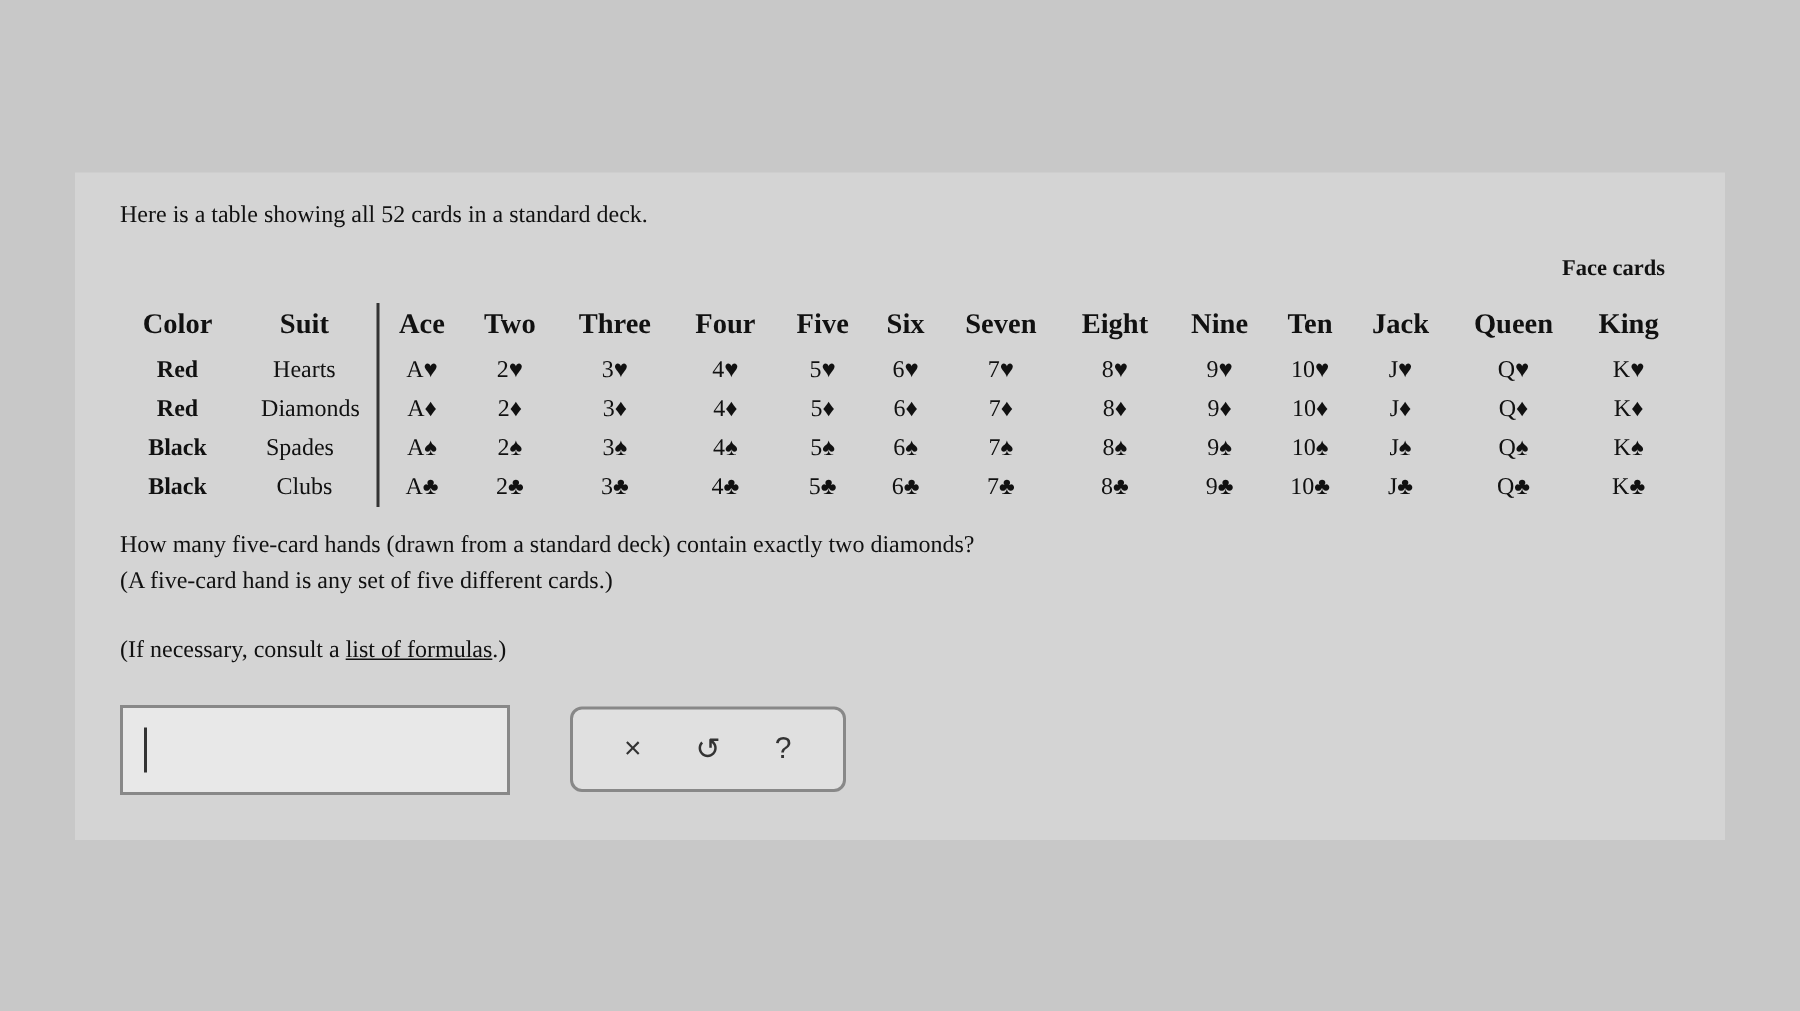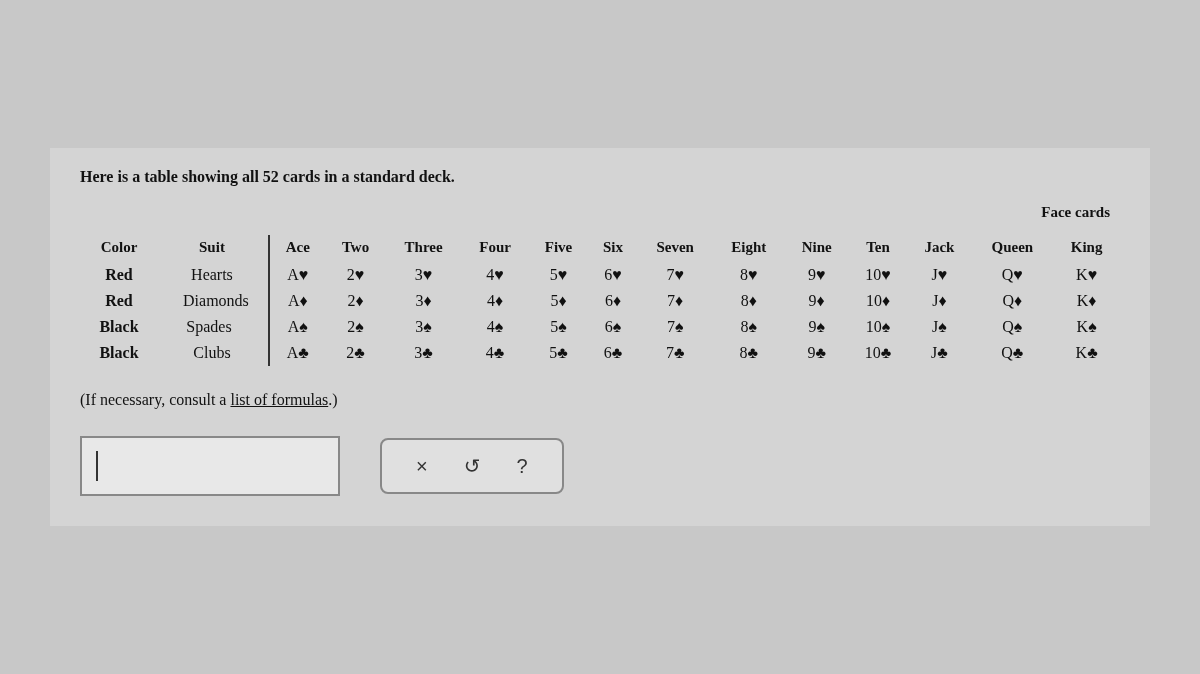--- a/index.html
+++ b/index.html
@@ -16,21 +16,20 @@
     .page-container {
       background: #d4d4d4;
       width: 1100px;
       padding: 20px 30px 30px 30px;
       position: relative;
     }
     .intro-text {
       font-size: 16px;
       margin-bottom: 18px;
       color: #111;
-      font-weight: bold;
     }
     .face-cards-label {
       text-align: right;
       font-weight: bold;
       font-size: 15px;
       margin-bottom: 14px;
       padding-right: 10px;
       color: #111;
     }
     .card-table {
@@ -39,21 +38,21 @@
       font-size: 15px;
     }
     .card-table th, .card-table td {
       padding: 4px 6px;
       text-align: center;
       white-space: nowrap;
       color: #111;
     }
     .card-table thead th {
       font-weight: bold;
-      font-size: 15px;
+      font-size: 19px;
       padding-bottom: 6px;
     }
     .card-table tbody td {
       font-size: 16px;
     }
     .col-color {
       text-align: left;
       font-weight: bold;
       font-size: 15px;
       padding-left: 0;
@@ -215,20 +214,24 @@
           <td class="black-text">8♣</td>
           <td class="black-text">9♣</td>
           <td class="black-text">10♣</td>
           <td class="black-text">J♣</td>
           <td class="black-text">Q♣</td>
           <td class="black-text">K♣</td>
         </tr>
       </tbody>
   </table>
 
+  <div class="question-text">
+    <p>How many five-card hands (drawn from a standard deck) contain exactly two diamonds?</p>
+    <p>(A five-card hand is any set of five different cards.)</p>
+  </div>
 
   <p class="question-text" style="margin-top:22px;">
     <span>(If necessary, consult a </span><a class="formula-link">list of formulas</a><span>.)</span>
   </p>
 
   <div class="bottom-area">
     <div class="answer-box">
       <div class="cursor-line"></div>
     </div>
     <div class="action-buttons">

